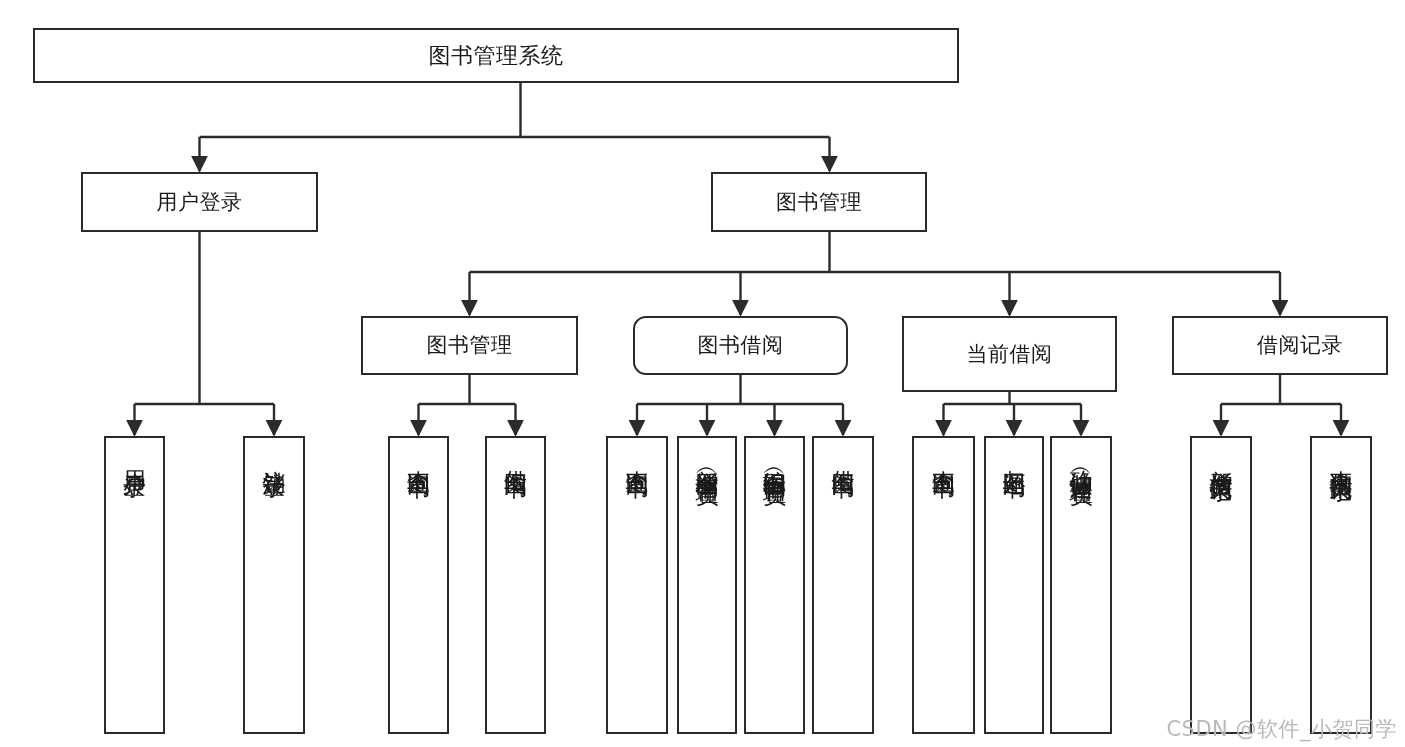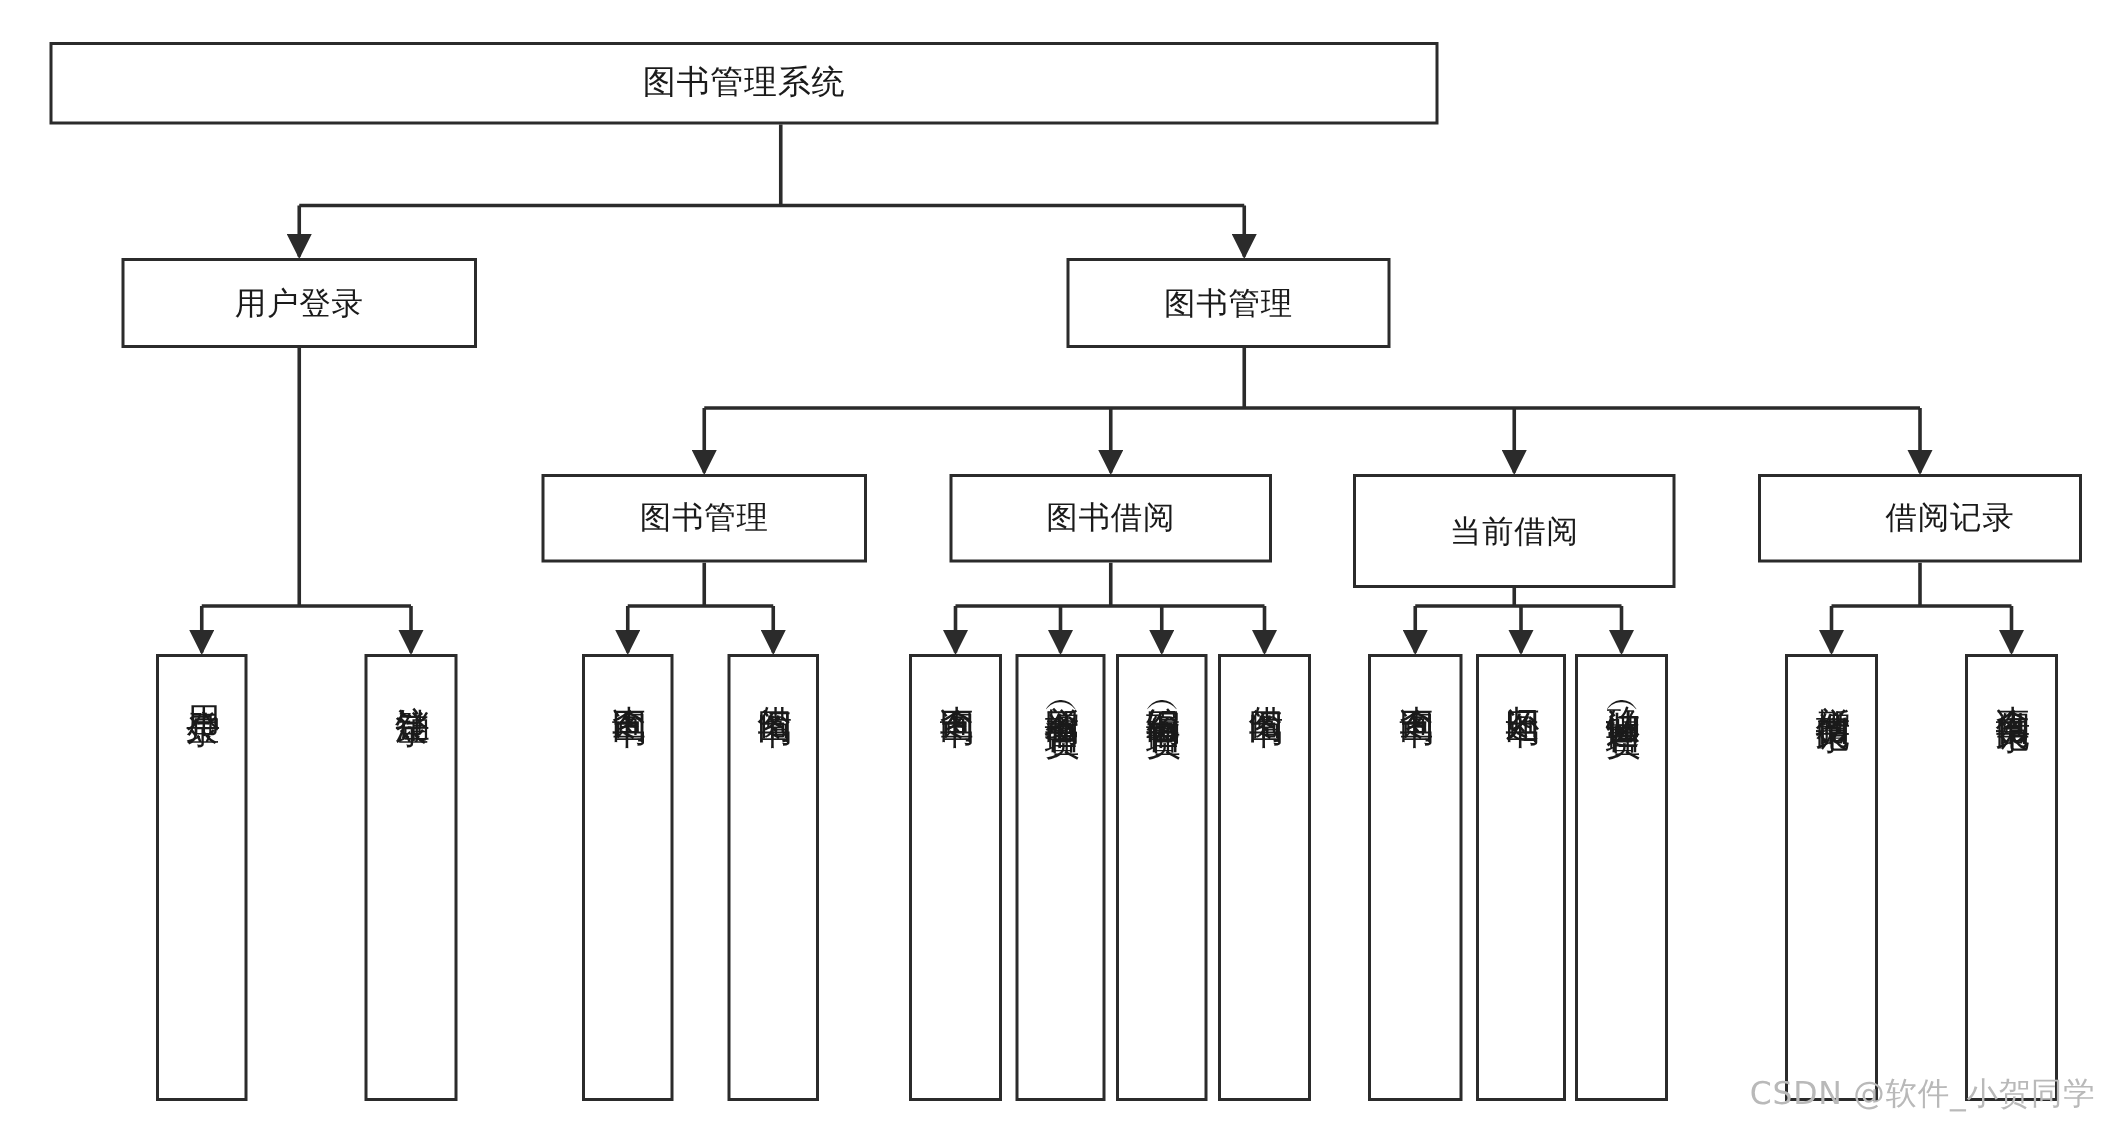--- a/index.html
+++ b/index.html
@@ -126,21 +126,21 @@
       </div>
       <div class="node horiz" style="left: 81px; top: 172px; width: 237px; height: 60px;">
         <span class="lbl">用户登录</span>
       </div>
       <div class="node horiz" style="left: 711px; top: 172px; width: 216px; height: 60px;">
         <span class="lbl">图书管理</span>
       </div>
       <div class="node horiz" style="left: 361px; top: 316px; width: 217px; height: 59px;">
         <span class="lbl">图书管理</span>
       </div>
-      <div class="node horiz" style="left: 633px; top: 316px; width: 215px; height: 59px;">
+      <div class="node horiz" style="left: 633px; top: 316px; width: 215px; height: 59px; border-radius: 13px;">
         <span class="lbl">图书借阅</span>
       </div>
       <div class="node horiz" style="left: 902px; top: 316px; width: 215px; height: 76px;">
         <span class="lbl">当前借阅</span>
       </div>
       <div class="node horiz" style="left: 1172px; top: 316px; width: 216px; height: 59px; padding-left: 40px;">
         <span class="lbl">借阅记录</span>
       </div>
       <div class="node vert" style="left: 104px; top: 436px; width: 61px; height: 298px;">
         <span class="lbl">用户登录</span>

